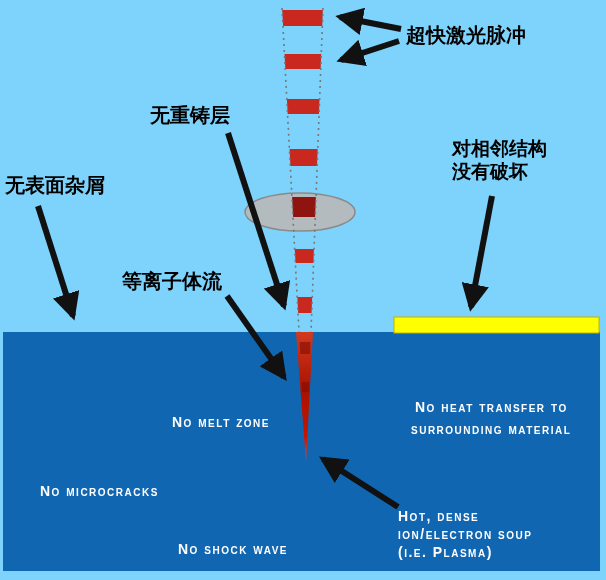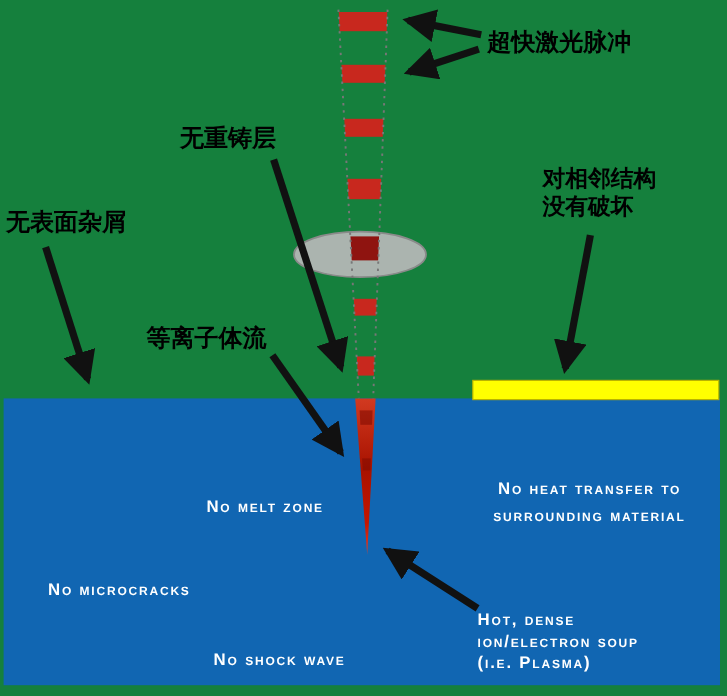--- a/index.html
+++ b/index.html
@@ -1,16 +1,16 @@
 <!DOCTYPE html>
 <html><head>
 <meta charset="utf-8">
 <style>
   html,body{margin:0;padding:0;background:#ffffff;}
-  .stage{position:relative;width:606px;height:580px;background:#15803d;overflow:hidden;
+  .stage{position:relative;width:606px;height:580px;background:#7dd3fc;overflow:hidden;
          font-family:"Liberation Sans",sans-serif;}
   svg{position:absolute;top:0;left:0;}
   .cn-label{font-family:"Liberation Sans",sans-serif;font-size:20px;font-weight:bold;fill:#000000;}
   .cn-label-sm{font-family:"Liberation Sans",sans-serif;font-size:19px;font-weight:bold;fill:#000000;}
   .en-label{font-family:"Liberation Sans",sans-serif;font-size:14px;font-weight:bold;fill:#ffffff;
             font-variant:small-caps;letter-spacing:1.5px;}
 </style>
 </head>
 <body>
 

